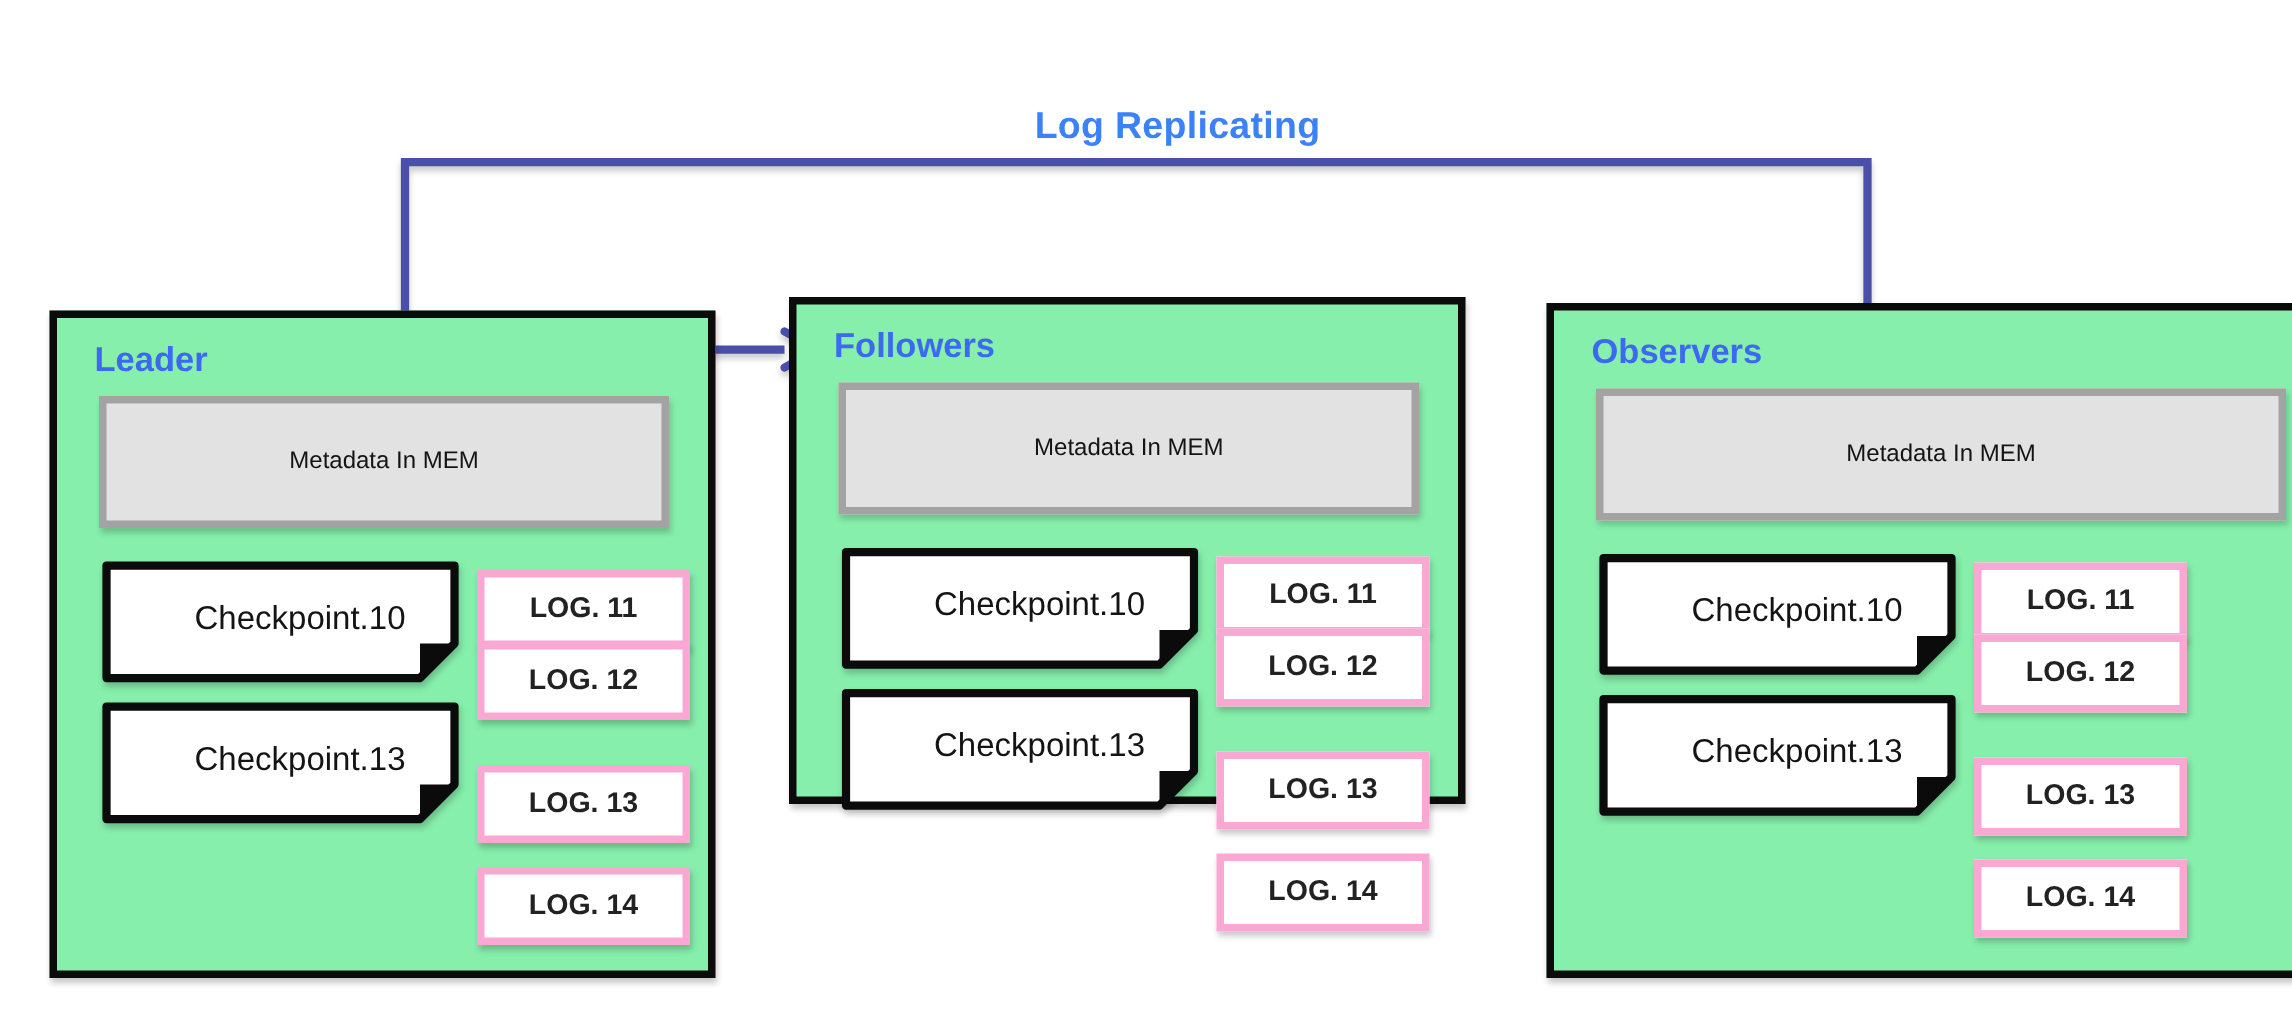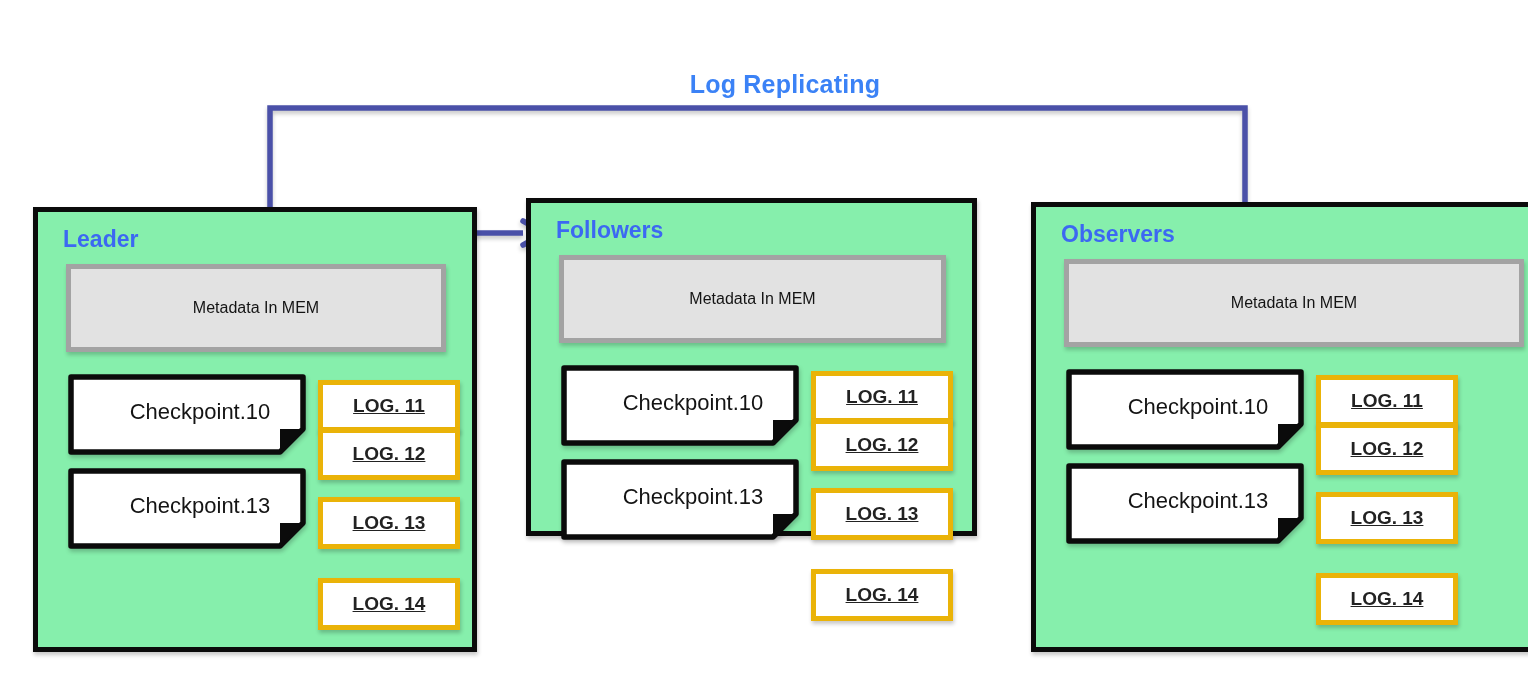--- a/index.html
+++ b/index.html
@@ -30,25 +30,25 @@
   .checkpoint{position:absolute;left:30px;width:238px;height:82px;}
   .checkpoint.cp-0{top:162px;}
   .checkpoint.cp-1{top:256px;text-decoration:underline;}
   .checkpoint svg{position:absolute;left:0;top:0;
         filter:drop-shadow(1px 3px 2px rgba(0,0,0,0.22));}
   .checkpoint .cp-label{position:absolute;left:0;top:0;width:238px;height:76px;
         display:flex;align-items:center;justify-content:center;
         font-size:22px;color:#141414;margin-left:13px;}
 
   .log-box{position:absolute;left:280px;width:142px;height:52px;box-sizing:border-box;
-        background:#ffffff;border:5px solid #eab308;
+        background:#ffffff;border:5px solid #f9a8d4;
         display:flex;align-items:center;justify-content:center;
         font-size:19px;font-weight:bold;color:#222222;
-        box-shadow:1px 3px 4px rgba(0,0,0,0.22);text-decoration:underline;}
-  .log-0{top:168px;} .log-1{top:216px;} .log-2{top:285px;} .log-3{top:366px;}
+        box-shadow:1px 3px 4px rgba(0,0,0,0.22);}
+  .log-0{top:168px;} .log-1{top:216px;} .log-2{top:298px;} .log-3{top:366px;}
 </style>
 </head>
 <body>
 
 <svg id="arrow-layer" width="1528" height="680" viewBox="0 0 1528 680">
 
   <path d="M270,236 L270,108 L1245,108 L1245,234" fill="none" stroke="#4a50a8" stroke-width="5.5"></path>
 
   <path d="M1231,224 L1245,246 L1259,224" fill="none" stroke="#4a50a8" stroke-width="5.5" stroke-linecap="round"></path>
 

